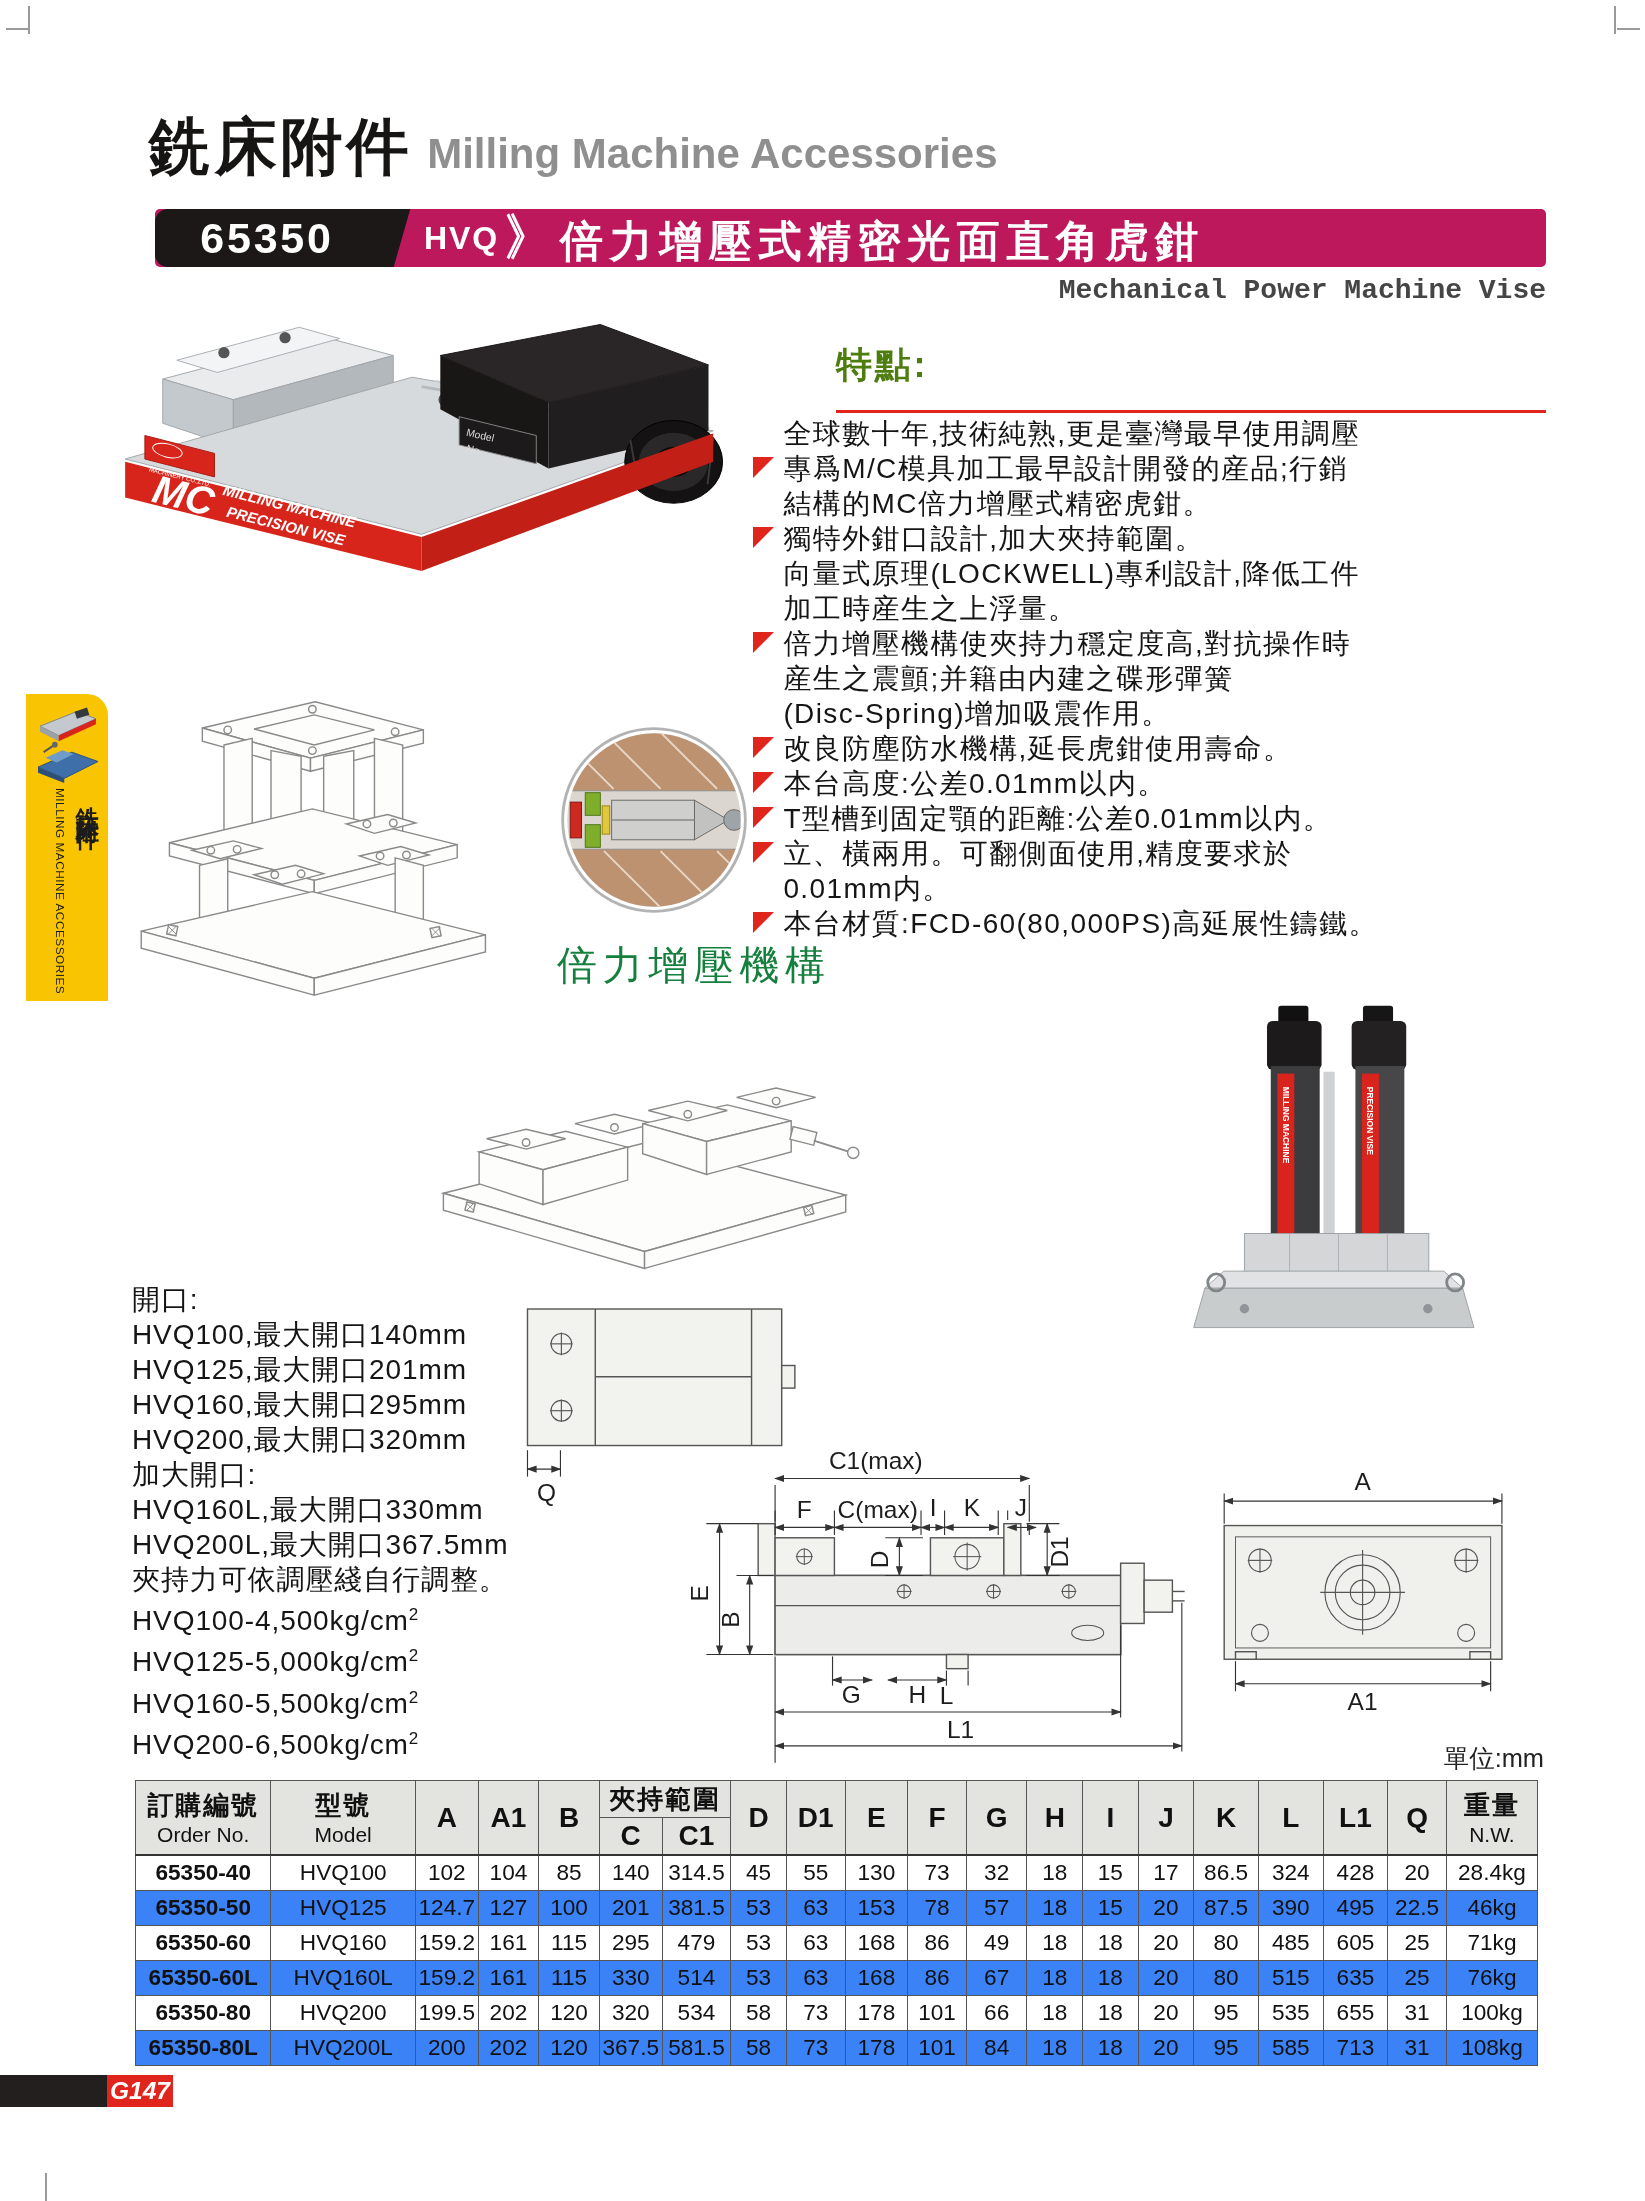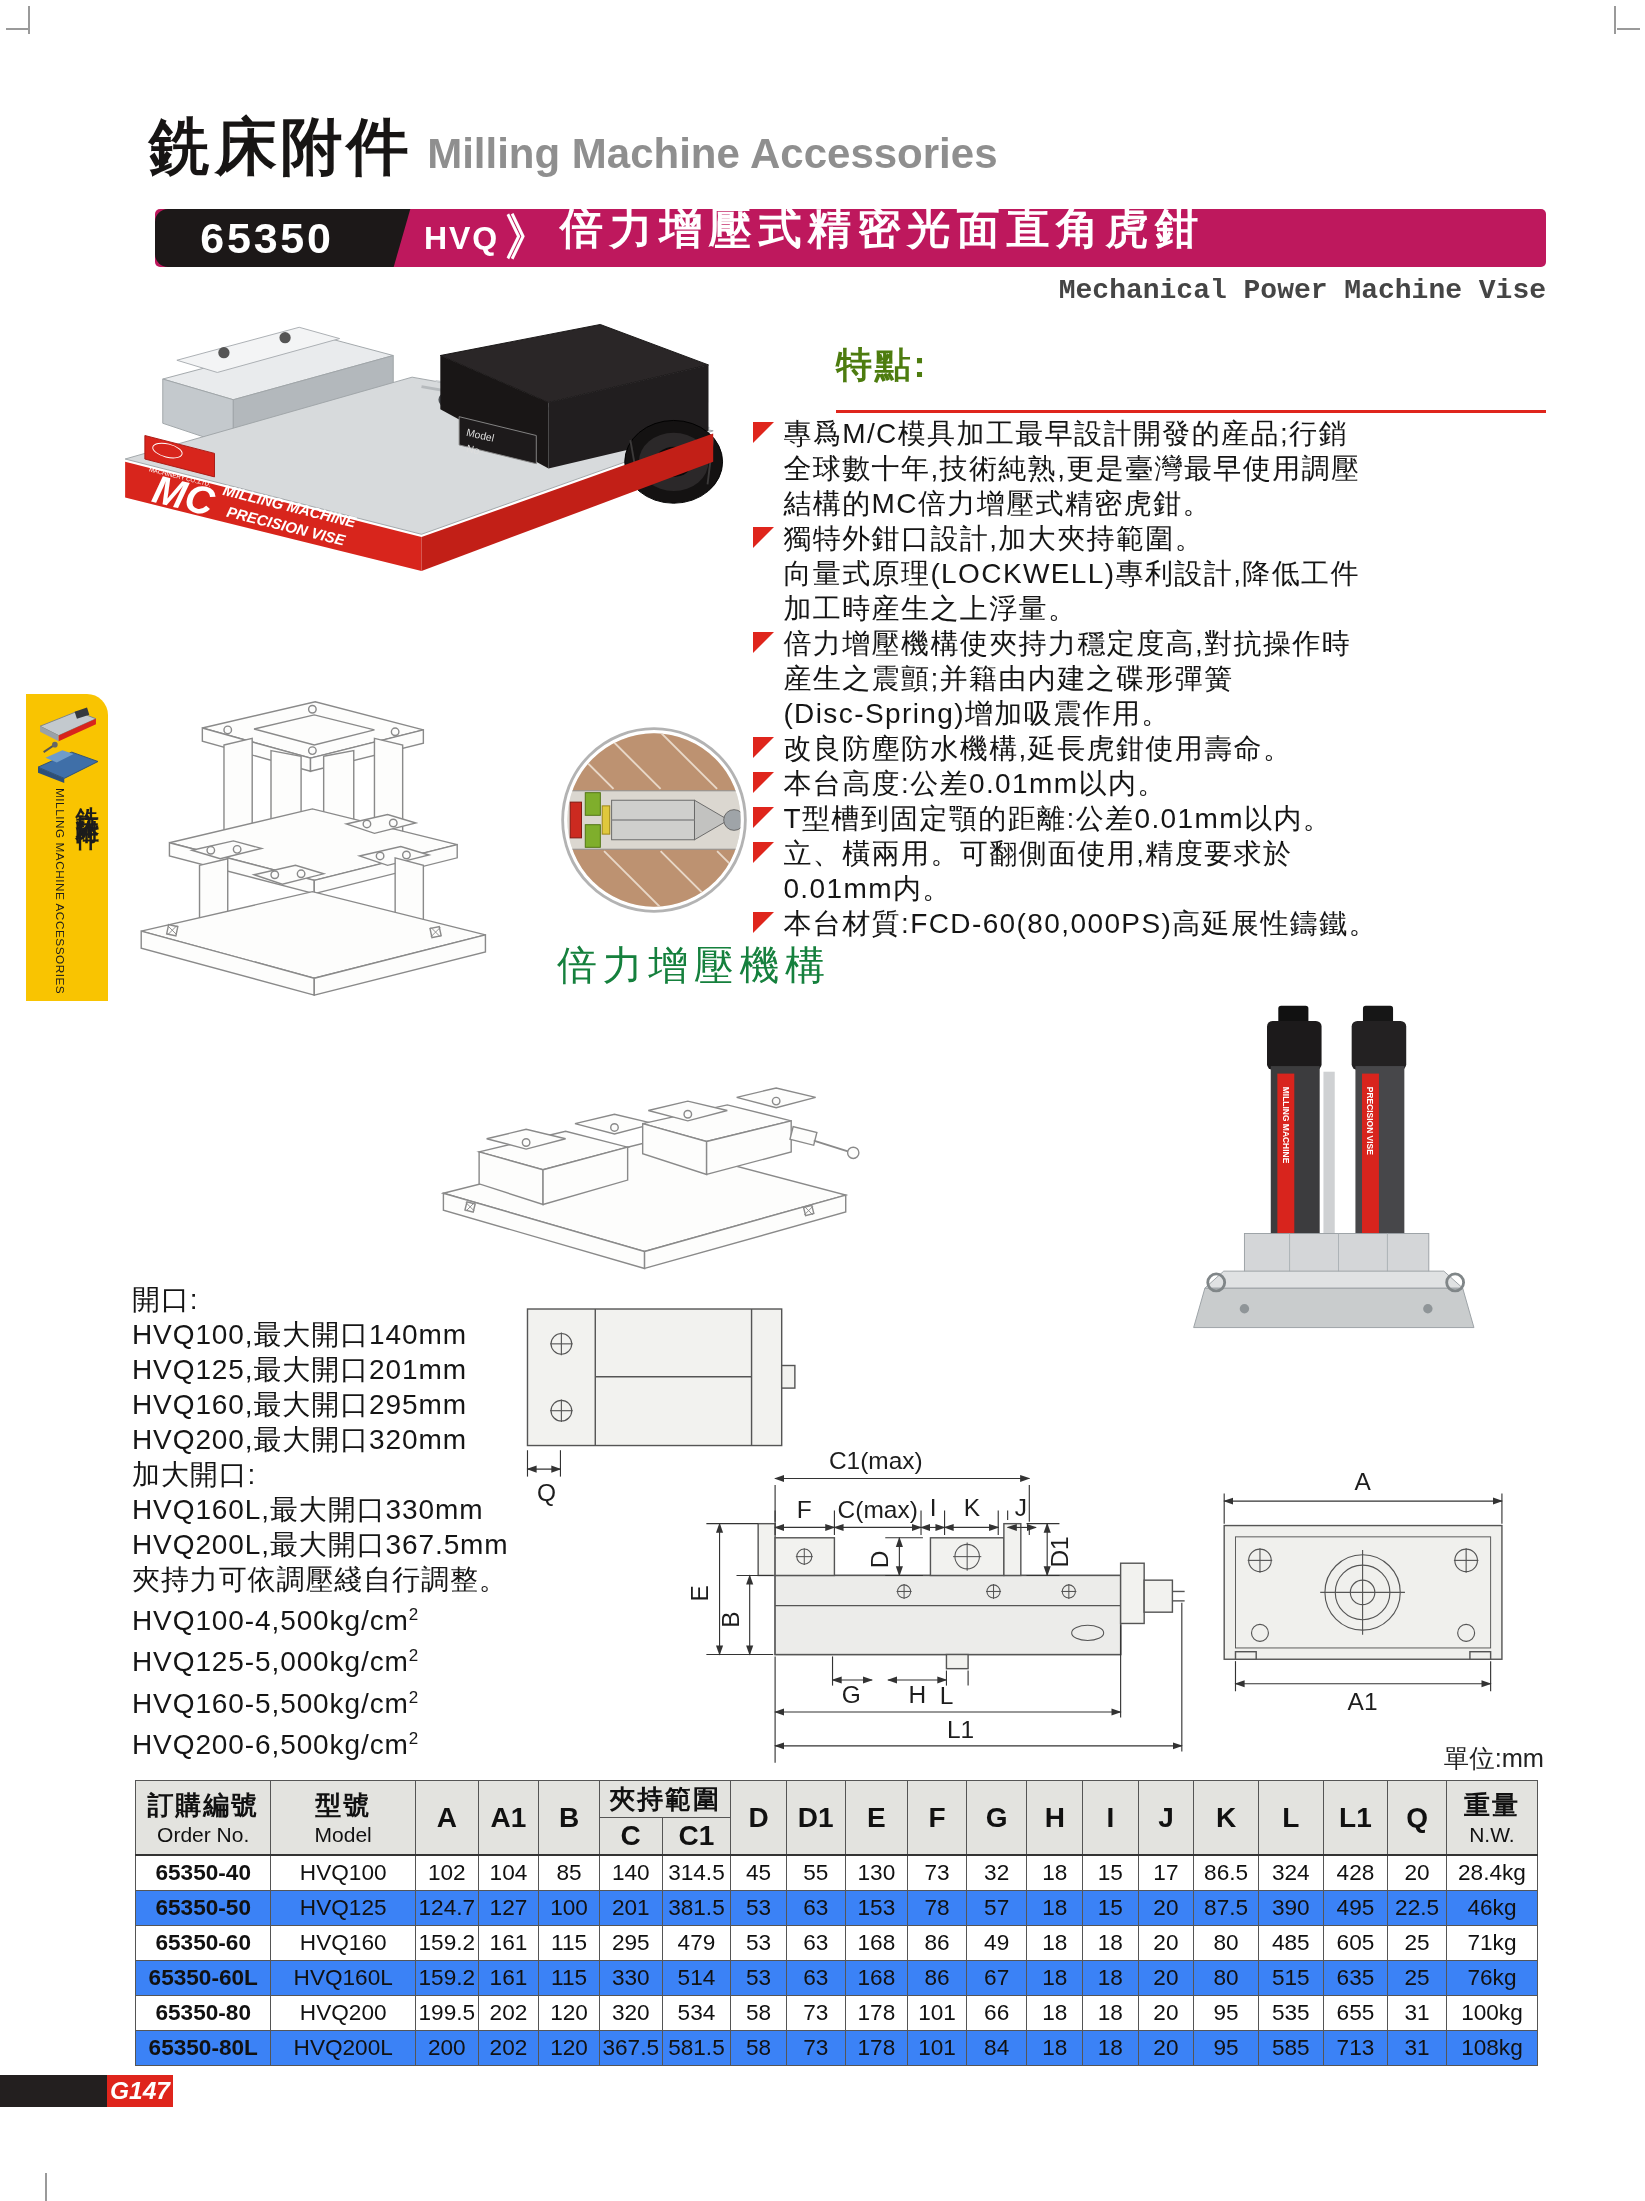--- a/index.html
+++ b/index.html
@@ -18,21 +18,21 @@
   
   .banner{position:absolute;left:155px;top:209px;width:1391px;height:58px;background:#be185d;border-radius:5px;}
   .code-box{position:absolute;left:0;top:0;width:224px;height:58px;background:#1c1818;border-radius:13px 0 0 13px;
             display:flex;align-items:center;justify-content:center;}
   .code-skew{position:absolute;left:213px;top:0;width:34px;height:58px;background:#1c1818;transform:skewX(-16deg);}
   .code-txt{color:#fff;font-size:43px;font-weight:bold;letter-spacing:2.8px;position:relative;z-index:2;}
   .series{position:absolute;left:269px;top:0;height:58px;display:flex;align-items:center;color:#fff;
           font-size:32px;font-weight:bold;letter-spacing:1.9px;}
   .chev{position:absolute;left:350px;top:0;height:58px;display:flex;align-items:center;color:#fff;
         font-size:43px;font-weight:bold;transform:scaleY(1.15);}
-  .banner-title{position:absolute;left:405px;top:0;height:40px;display:flex;align-items:center;color:#fff;
+  .banner-title{position:absolute;left:405px;top:13px;height:40px;display:flex;align-items:center;color:#fff;
         font-size:43px;font-weight:bold;letter-spacing:6.6px;white-space:nowrap;}
   .sub-en{position:absolute;right:99px;top:275px;font-size:28px;font-weight:bold;color:#454545;font-family:Liberation Mono, monospace;}
 
   
   .feat-head{position:absolute;left:836px;top:341px;color:#4d7c0f;font-size:36px;font-weight:bold;letter-spacing:2.8px;}
   .feat-rule{position:absolute;left:836px;top:410px;width:710px;height:2.8px;background:#df251c;}
   .feat-list{position:absolute;left:753px;top:416px;width:810px;}
   .feat-line{display:flex;align-items:flex-start;height:35px;line-height:35px;white-space:nowrap;}
   .tri-bullet{width:0;height:0;border-top:21.7px solid #df251c;border-right:21.7px solid transparent;
               margin:5.6px 9.4px 0 0;flex:0 0 auto;}
@@ -133,26 +133,26 @@
     <text x="122" y="266" font-size="16" font-weight="bold" font-style="italic" fill="#ffffff" transform="rotate(14 122 266)">PRECISION VISE</text>
     <polygon points="36,180 110,199 110,224 36,205" fill="#d8251c" stroke="#a81812"></polygon>
     <ellipse cx="60" cy="196" rx="16" ry="7" fill="none" stroke="#ffffff" transform="rotate(14 60 196)"></ellipse>
     <text x="40" y="218" font-size="6.5" fill="#ffffff" transform="rotate(14 40 218)">MACHINERY CO.,LTD.</text>
   </svg>
 
   <div class="feat-head">特點:</div>
   <div class="feat-rule"></div>
   <div class="feat-list">
       <div class="feat-line">
+        <span class="tri-bullet" style="visibility: hidden;"></span>
+        <span class="feat-text">全球數十年,技術純熟,更是臺灣最早使用調壓</span>
+      </div>
+      <div class="feat-line">
         <span class="tri-bullet"></span>
         <span class="feat-text">專爲M/C模具加工最早設計開發的産品;行銷</span>
-      </div>
-      <div class="feat-line">
-        <span class="tri-bullet" style="visibility: hidden;"></span>
-        <span class="feat-text">全球數十年,技術純熟,更是臺灣最早使用調壓</span>
       </div>
       <div class="feat-line">
         <span class="tri-bullet" style="visibility: hidden;"></span>
         <span class="feat-text">結構的MC倍力增壓式精密虎鉗。</span>
       </div>
       <div class="feat-line">
         <span class="tri-bullet"></span>
         <span class="feat-text">獨特外鉗口設計,加大夾持範圍。</span>
       </div>
       <div class="feat-line">

